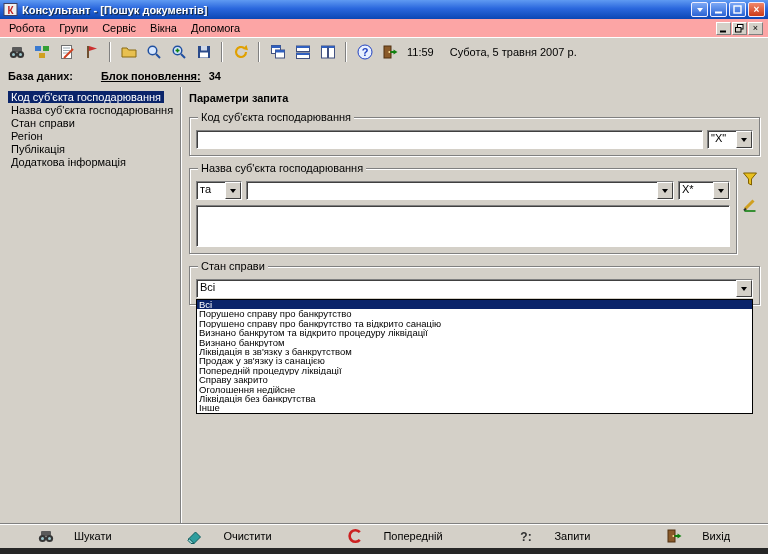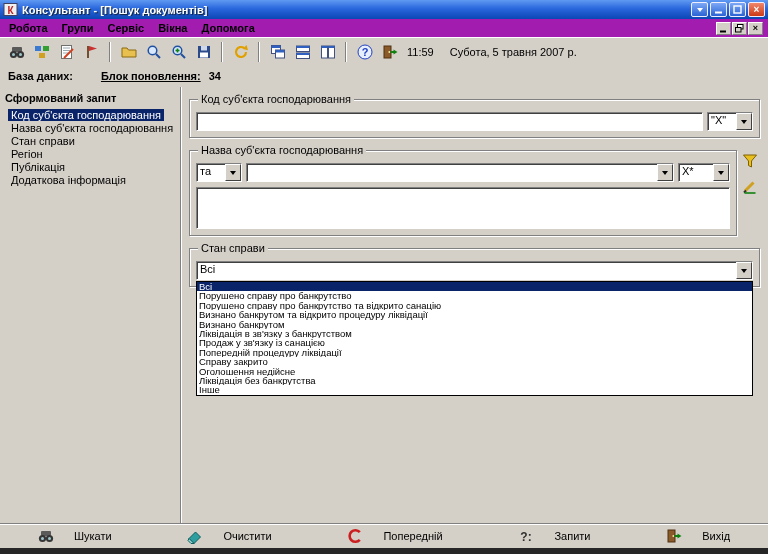--- a/index.html
+++ b/index.html
@@ -12,21 +12,21 @@
   .titlebar { height:19px; flex:0 0 19px; display:flex; align-items:center; gap:4px; padding:0 3px;
     background:linear-gradient(180deg,#5f9af2 0%,#2a67dd 45%,#0b46b4 100%); }
   .titlebar .title { color:#fff; font-weight:bold; flex:1; white-space:nowrap; overflow:hidden; text-shadow:1px 1px 1px #123; }
   .tb-btns { display:flex; gap:2px; align-items:center; }
   .wbtn { width:17px; height:15px; display:flex; align-items:center; justify-content:center; border:1px solid #eef; border-radius:2px;
     background:linear-gradient(180deg,#7da9f6,#2a63d4); color:#fff; font-size:10px; line-height:1; cursor:default; }
   .wbtn.close { background:linear-gradient(180deg,#f0876a,#cc3a17); font-weight:bold; }
   .wtri { width:0; height:0; border-left:3px solid transparent; border-right:3px solid transparent; border-top:4px solid #fff; }
 
   
-  .menubar { height:18px; flex:0 0 18px; display:flex; align-items:center; padding:0 2px; background:#a21caf;font-weight:bold; }
+  .menubar { height:18px; flex:0 0 18px; display:flex; align-items:center; padding:0 2px; background:#fca5a5; }
   .menu-item { padding:1px 7px; white-space:nowrap; }
   .mdi { margin-left:auto; display:flex; gap:1px; padding-right:3px; }
   .mbtn { width:15px; height:13px; background:#d4d0c8; border:1px solid; border-color:#fff #808080 #808080 #fff;
     display:flex; align-items:center; justify-content:center; font-size:9px; line-height:1; }
 
   
   .toolbar { height:28px; flex:0 0 28px; display:flex; align-items:center; padding:2px 5px; gap:2px; border-top:1px solid #fff; }
   .tbtn { width:23px; height:23px; display:flex; align-items:center; justify-content:center; background:transparent; border:1px solid transparent; }
   .tsep { width:2px; height:20px; border-left:1px solid #808080; border-right:1px solid #fff; margin:0 4px; }
   .clock { margin-left:4px; white-space:nowrap; }
@@ -248,32 +248,32 @@
 
   <div class="dbrow">
     <span class="bold">База даних:</span>
     <span class="bold" style="margin-left:20px;text-decoration:underline;">Блок поновлення:</span>
     <span class="bold">34</span>
   </div>
 
   <div class="main">
 
     <div class="leftpanel">
-      <div class="panel-h">Сформований запит</div>
       <div class="qlist">
         <div class="qitem sel">Код суб'єкта господарювання</div>
         <div class="qitem">Назва суб'єкта господарювання</div>
         <div class="qitem">Стан справи</div>
         <div class="qitem">Регіон</div>
         <div class="qitem">Публікація</div>
         <div class="qitem">Додаткова інформація</div>
       </div>
     </div>
 
     <div class="rightpanel">
+      <div class="panel-h" style="padding-left:0;">Параметри запита</div>
 
       <div class="group">
         <span class="gtitle">Код суб'єкта господарювання</span>
         <div class="frow">
           <input class="tinput grow" type="text" style="">
           <span class="combo w46">
             <span class="val">"Х"</span>
             <span class="arrow">
                 <span class="tri"></span>
               </span>

